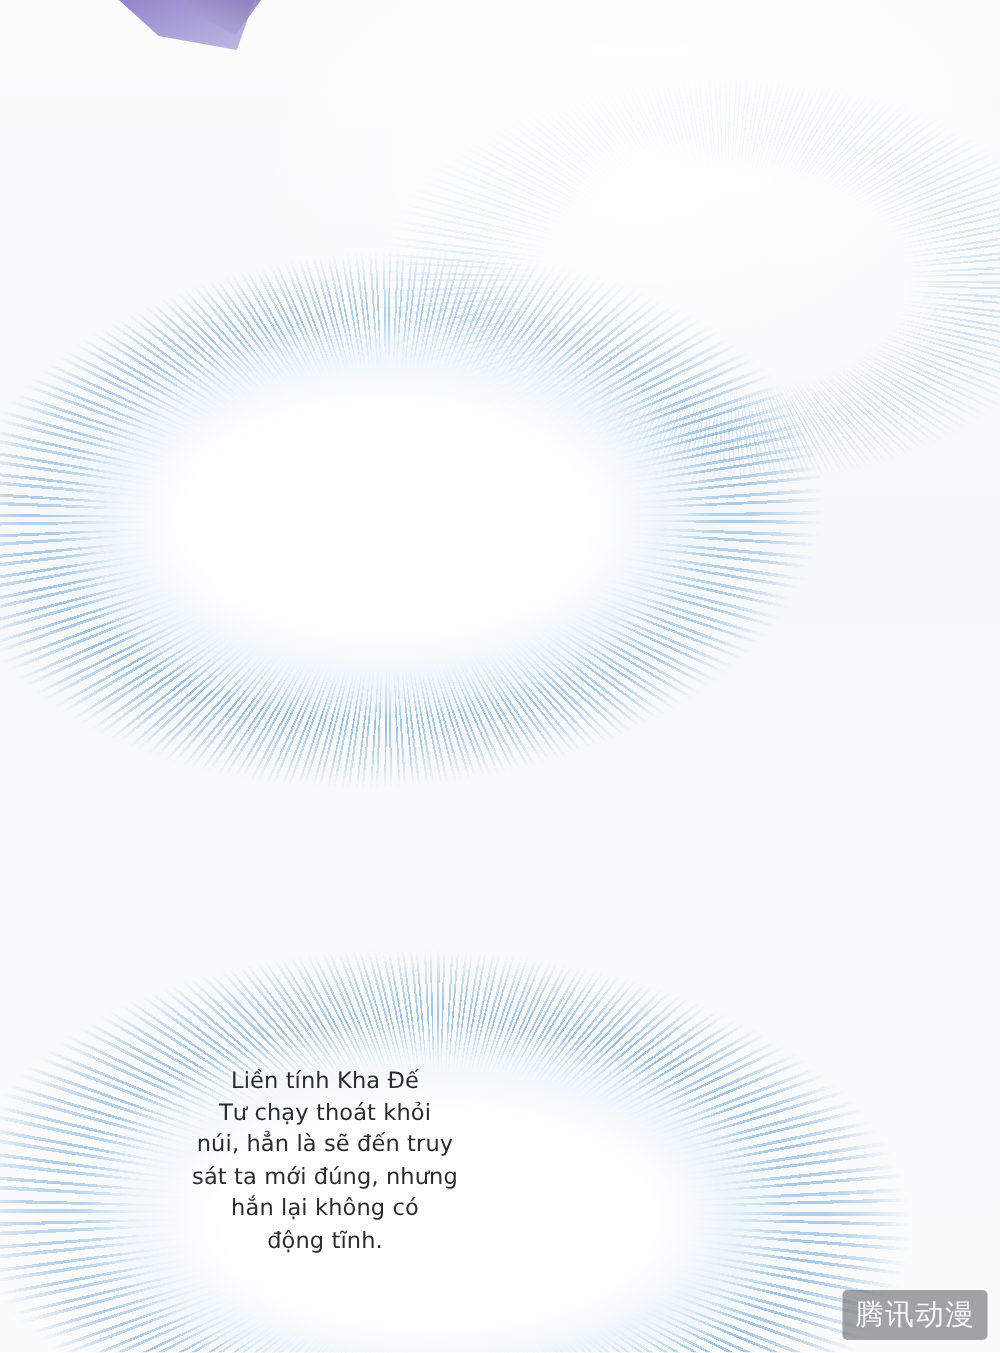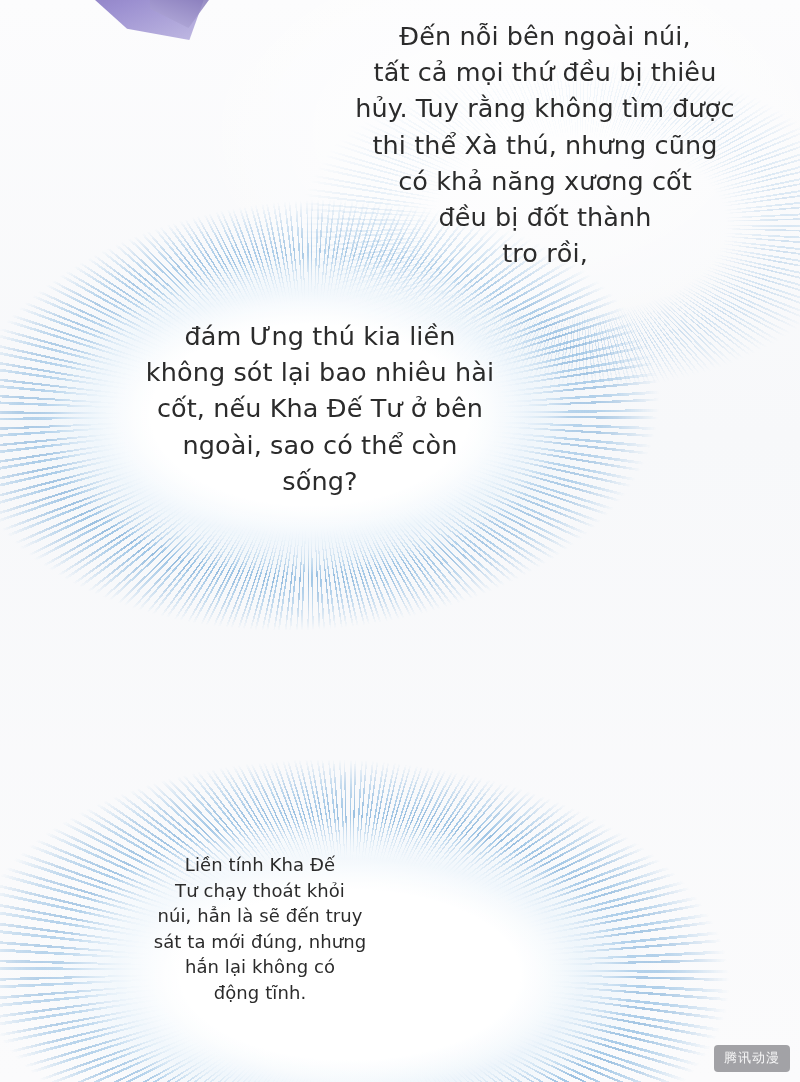--- a/index.html
+++ b/index.html
@@ -136,21 +136,21 @@
 
   
   .watermark {
     position: absolute;
     right: 10px;
     bottom: 10px;
     padding: 4px 10px 5px;
     border-radius: 4px;
     background: rgba(90,90,95,0.55);
     color: rgba(255,255,255,0.92);
-    font-size: 13px;
+    font-size: 23px;
     letter-spacing: 1px;
     font-family: "DejaVu Sans", sans-serif;
     display: flex;
     align-items: center;
     gap: 4px;
   }
 </style>
 </head>
 <body>
 
@@ -164,33 +164,21 @@
   <div class="ring-core ring-1-core"></div>
 
   <div class="ring ring-2"></div>
   <div class="ring-core ring-2-core"></div>
 
   <div class="shard-purple"></div>
   <div class="shard-purple-2"></div>
 
   <div class="wash"></div>
 
-  <div class="text-block tb-1">Đến nỗi bên ngoài núi,
-tất cả mọi thứ đều bị thiêu
-hủy. Tuy rằng không tìm được
-thi thể Xà thú, nhưng cũng
-có khả năng xương cốt
-đều bị đốt thành
-tro rồi,</div>
 
-  <div class="text-block tb-2">đám Ưng thú kia liền
-không sót lại bao nhiêu hài
-cốt, nếu Kha Đế Tư ở bên
-ngoài, sao có thể còn
-sống?</div>
 
   <div class="text-block tb-3">Liền tính Kha Đế
 Tư chạy thoát khỏi
 núi, hẳn là sẽ đến truy
 sát ta  mới đúng, nhưng
 hắn lại không có
 động tĩnh.</div>
 
   <div class="watermark">腾讯动漫</div>
 

